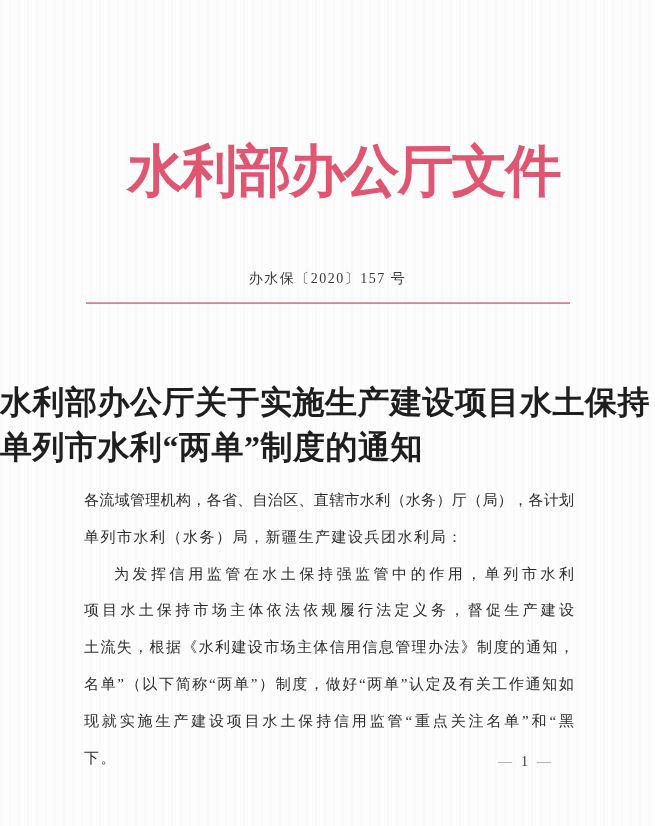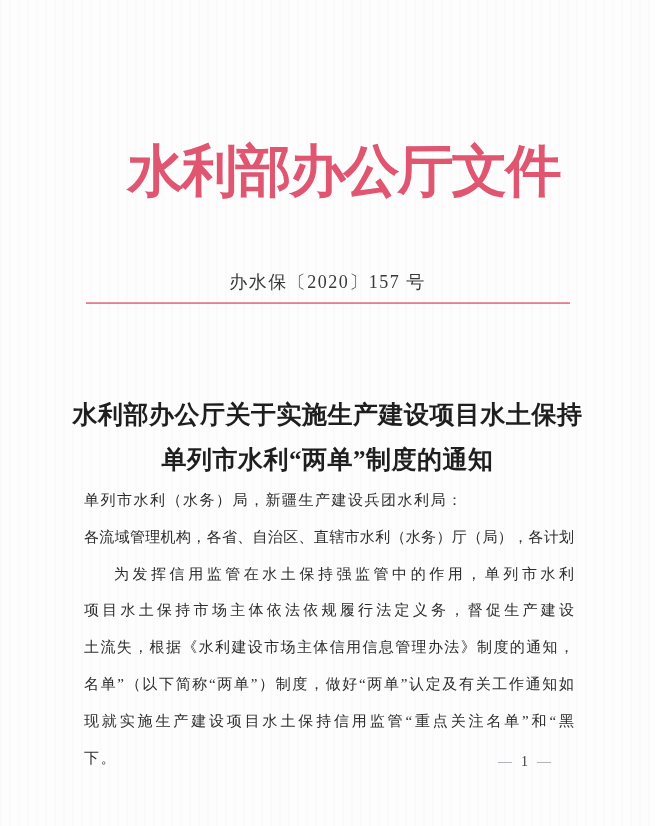--- a/index.html
+++ b/index.html
@@ -31,39 +31,38 @@
     letter-spacing: -2px;
     color: #e05570;
     white-space: nowrap;
   }
   .doc-no {
     position: absolute;
     top: 270px;
     left: 0;
     width: 100%;
     text-align: center;
-    font-size: 18px;
+    font-size: 14px;
     letter-spacing: 1.5px;
     color: #383838;
   }
   .red-rule {
     position: absolute;
     top: 302px;
     left: 86px;
     width: 484px;
     height: 2px;
     background: linear-gradient(to bottom, #f4aebc 0%, #e56e86 60%, #ef93a4 100%);
   }
   .doc-title {
     position: absolute;
-    top: 392px;
+    top: 380px;
     left: 0;
     width: 100%;
-    text-align: center;
-    font-size: 25px;
+    font-size: 32px;
     font-weight: bold;
     letter-spacing: 0.5px;
     line-height: 45px;
     color: #1e1e1e;
   }
   .doc-body {
     position: absolute;
     top: 482px;
     left: 84px;
     width: 490px;
@@ -106,22 +105,22 @@
   <div class="doc-no">办水保〔2020〕157 号</div>
 
   <div class="red-rule"></div>
 
   <div class="doc-title">
     <div>水利部办公厅关于实施生产建设项目水土保持</div>
     <div>单列市水利“两单”制度的通知</div>
   </div>
 
   <div class="doc-body">
+    <div class="body-line">各流域管理机构，各省、自治区、直辖市水利（水务）厅（局），各计划</div>
     <div class="body-line last">单列市水利（水务）局，新疆生产建设兵团水利局：</div>
-    <div class="body-line">各流域管理机构，各省、自治区、直辖市水利（水务）厅（局），各计划</div>
 
     <div class="body-line indent">为发挥信用监管在水土保持强监管中的作用，单列市水利</div>
     <div class="body-line">项目水土保持市场主体依法依规履行法定义务，督促生产建设</div>
     <div class="body-line">土流失，根据《水利建设市场主体信用信息管理办法》制度的通知，</div>
     <div class="body-line">名单”（以下简称“两单”）制度，做好“两单”认定及有关工作通知如</div>
     <div class="body-line">现就实施生产建设项目水土保持信用监管“重点关注名单”和“黑</div>
     <div class="body-line last">下。</div>
   </div>
 
   <div class="page-num">

